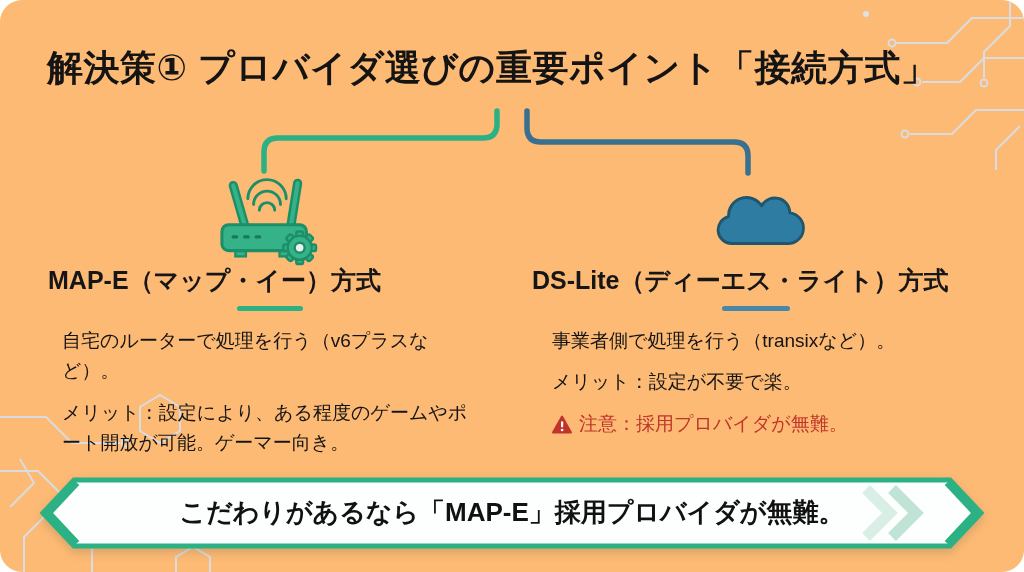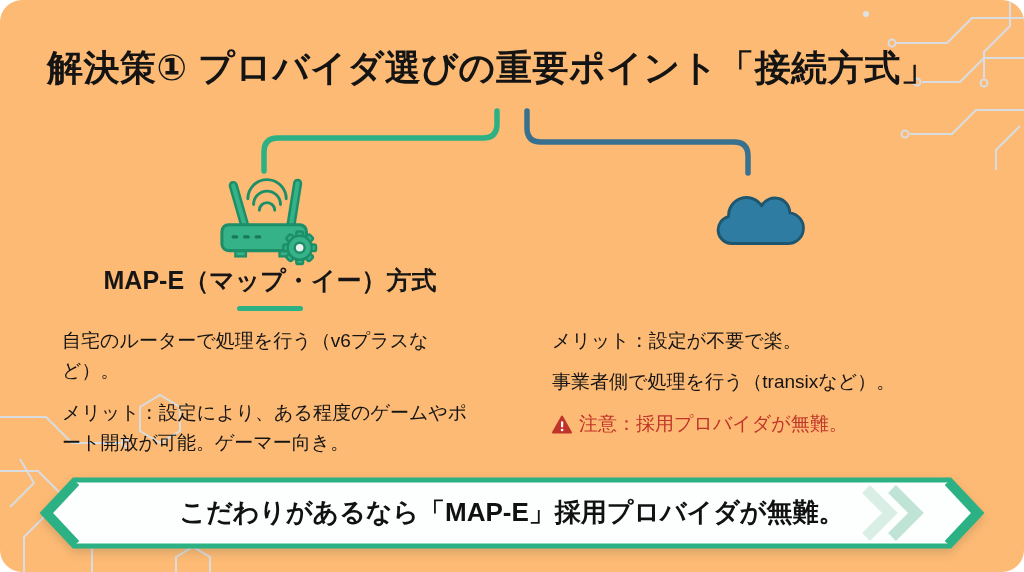--- a/index.html
+++ b/index.html
@@ -11,21 +11,21 @@
   .deco{position:absolute;pointer-events:none;}
   .deco.tr{top:0;right:0;}
   .deco.bl{bottom:0;left:0;}
   .overlay{position:absolute;left:0;top:0;width:1024px;height:572px;pointer-events:none;}
   .title{
     position:absolute;left:47px;top:44px;width:930px;
     font-size:36px;font-weight:900;letter-spacing:.5px;color:#141414;white-space:nowrap;
   }
   .icon-router{position:absolute;left:208px;top:170px;width:120px;height:96px;}
   .icon-cloud{position:absolute;left:700px;top:186px;width:110px;height:66px;}
-  .col-heading{position:absolute;font-size:25px;font-weight:800;text-align:center;color:#161616;}
+  .col-heading{position:absolute;font-size:25px;font-weight:800;text-align:left;color:#161616;}
   .col-heading.left{left:48px;top:264px;width:444px;}
   .col-heading.right{left:532px;top:264px;width:448px;}
   .underline{height:5px;border-radius:3px;margin:9px auto 0;}
   .underline.green{width:66px;background:#2bb183;}
   .underline.blue{width:68px;background:#4787a8;}
   .col-body{position:absolute;font-size:19px;font-weight:400;line-height:1.6;}
   .col-body.left{left:62px;top:326px;width:412px;}
   .col-body.right{left:552px;top:326px;width:432px;}
   .col-body p{margin:0 0 11px 0;}
   .warning-line{color:#c0342a;display:flex;align-items:center;gap:7px;margin:0;}
@@ -122,23 +122,27 @@
 
   <div class="col-heading left">
     <span>MAP-E（マップ・イー）方式</span>
     <div class="underline green"></div>
   </div>
   <div class="col-body left">
     <p>自宅のルーターで処理を行う（v6プラスなど）。</p>
     <p>メリット：設定により、ある程度のゲームやポート開放が可能。ゲーマー向き。</p>
   </div>
 
+  <div class="col-heading right">
+    <span>DS-Lite（ディーエス・ライト）方式</span>
+    <div class="underline blue"></div>
+  </div>
   <div class="col-body right">
+    <p>事業者側で処理を行う（transixなど）。</p>
     <p>メリット：設定が不要で楽。</p>
-    <p>事業者側で処理を行う（transixなど）。</p>
     <p class="warning-line">
       <svg width="20" height="19" viewBox="0 0 20 19">
         <path d="M10 1.5 L19 17.5 H1 Z" fill="#c0342a" stroke="#c0342a" stroke-width="2" stroke-linejoin="round"></path>
         <rect x="9" y="6.2" width="2.2" height="6.2" rx="1.1" fill="#ffffff"></rect>
         <circle cx="10.1" cy="15" r="1.35" fill="#ffffff"></circle>
       </svg>
       <span>注意：採用プロバイダが無難。</span>
     </p>
   </div>
 

